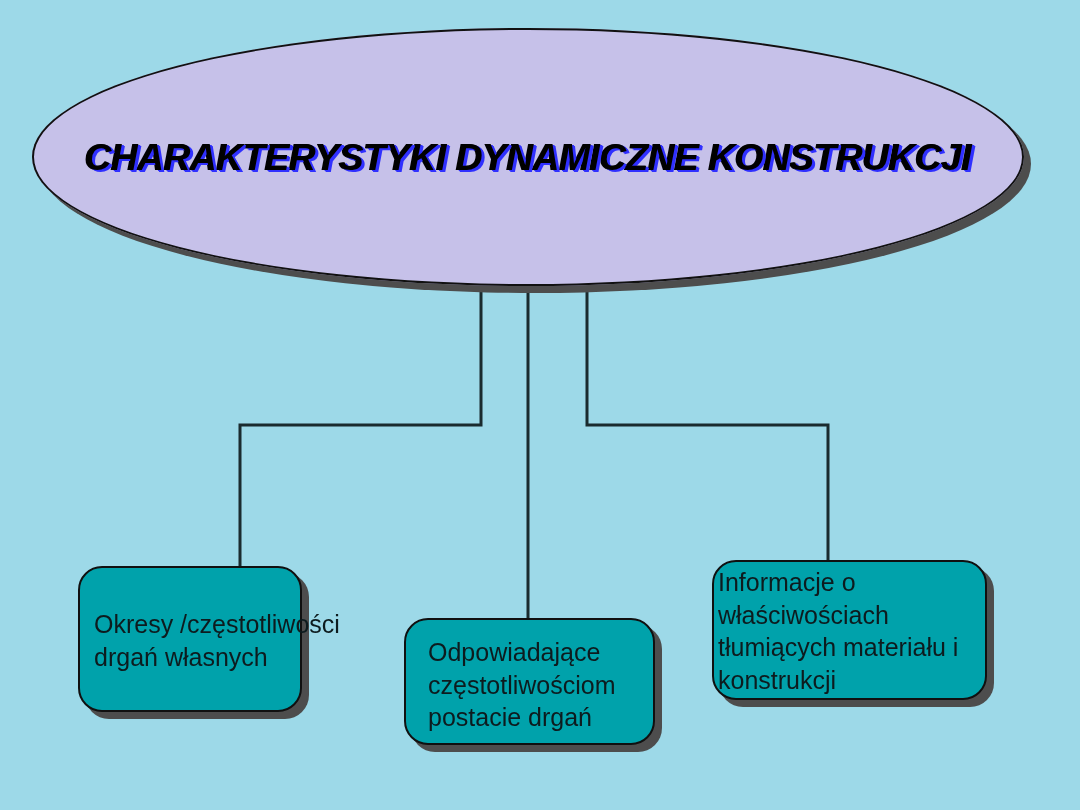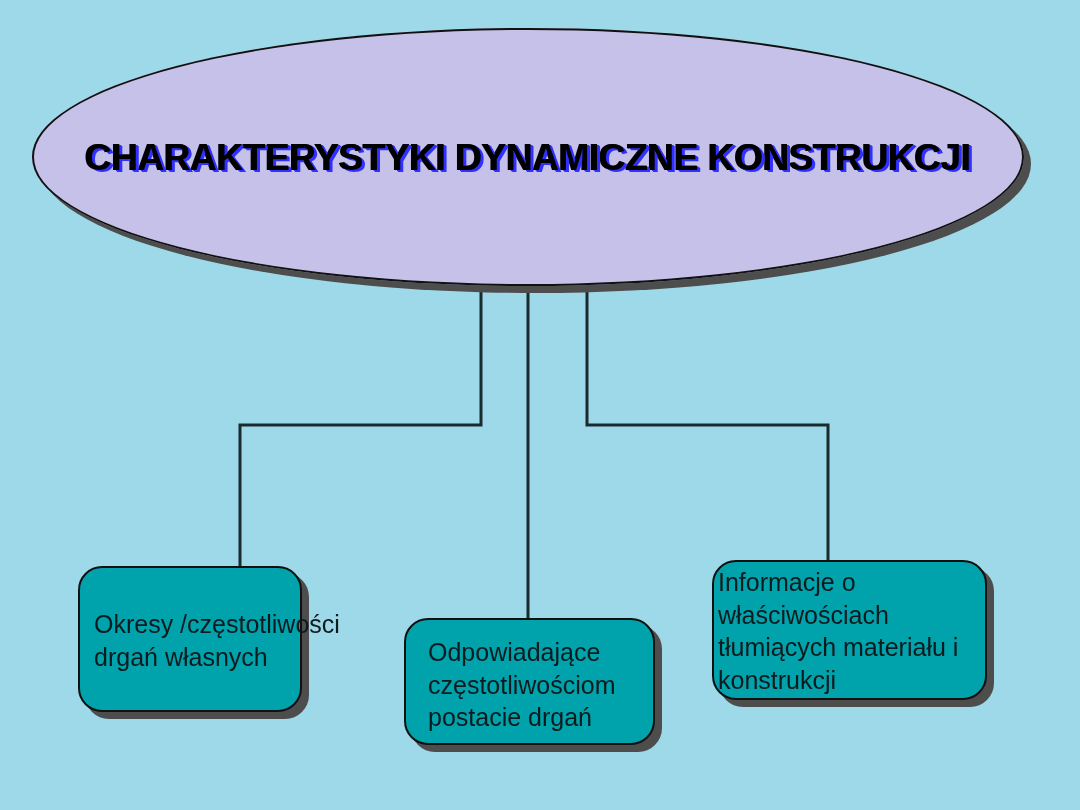--- a/index.html
+++ b/index.html
@@ -67,20 +67,21 @@
     letter-spacing: -0.4px;
     color: #000000;
     text-shadow:
       2px 1px 0 #3030ff,
       3px 2px 0 #3030ff,
       -1px 0 0 #000000;
     white-space: nowrap;
     text-align: center;
     line-height: 1;
     transform: scaleX(1.0);
+    font-style: italic;
   }
 
   
   .node {
     position: absolute;
   }
   .node-shadow {
     position: absolute;
     left: 7px;
     top: 7px;

